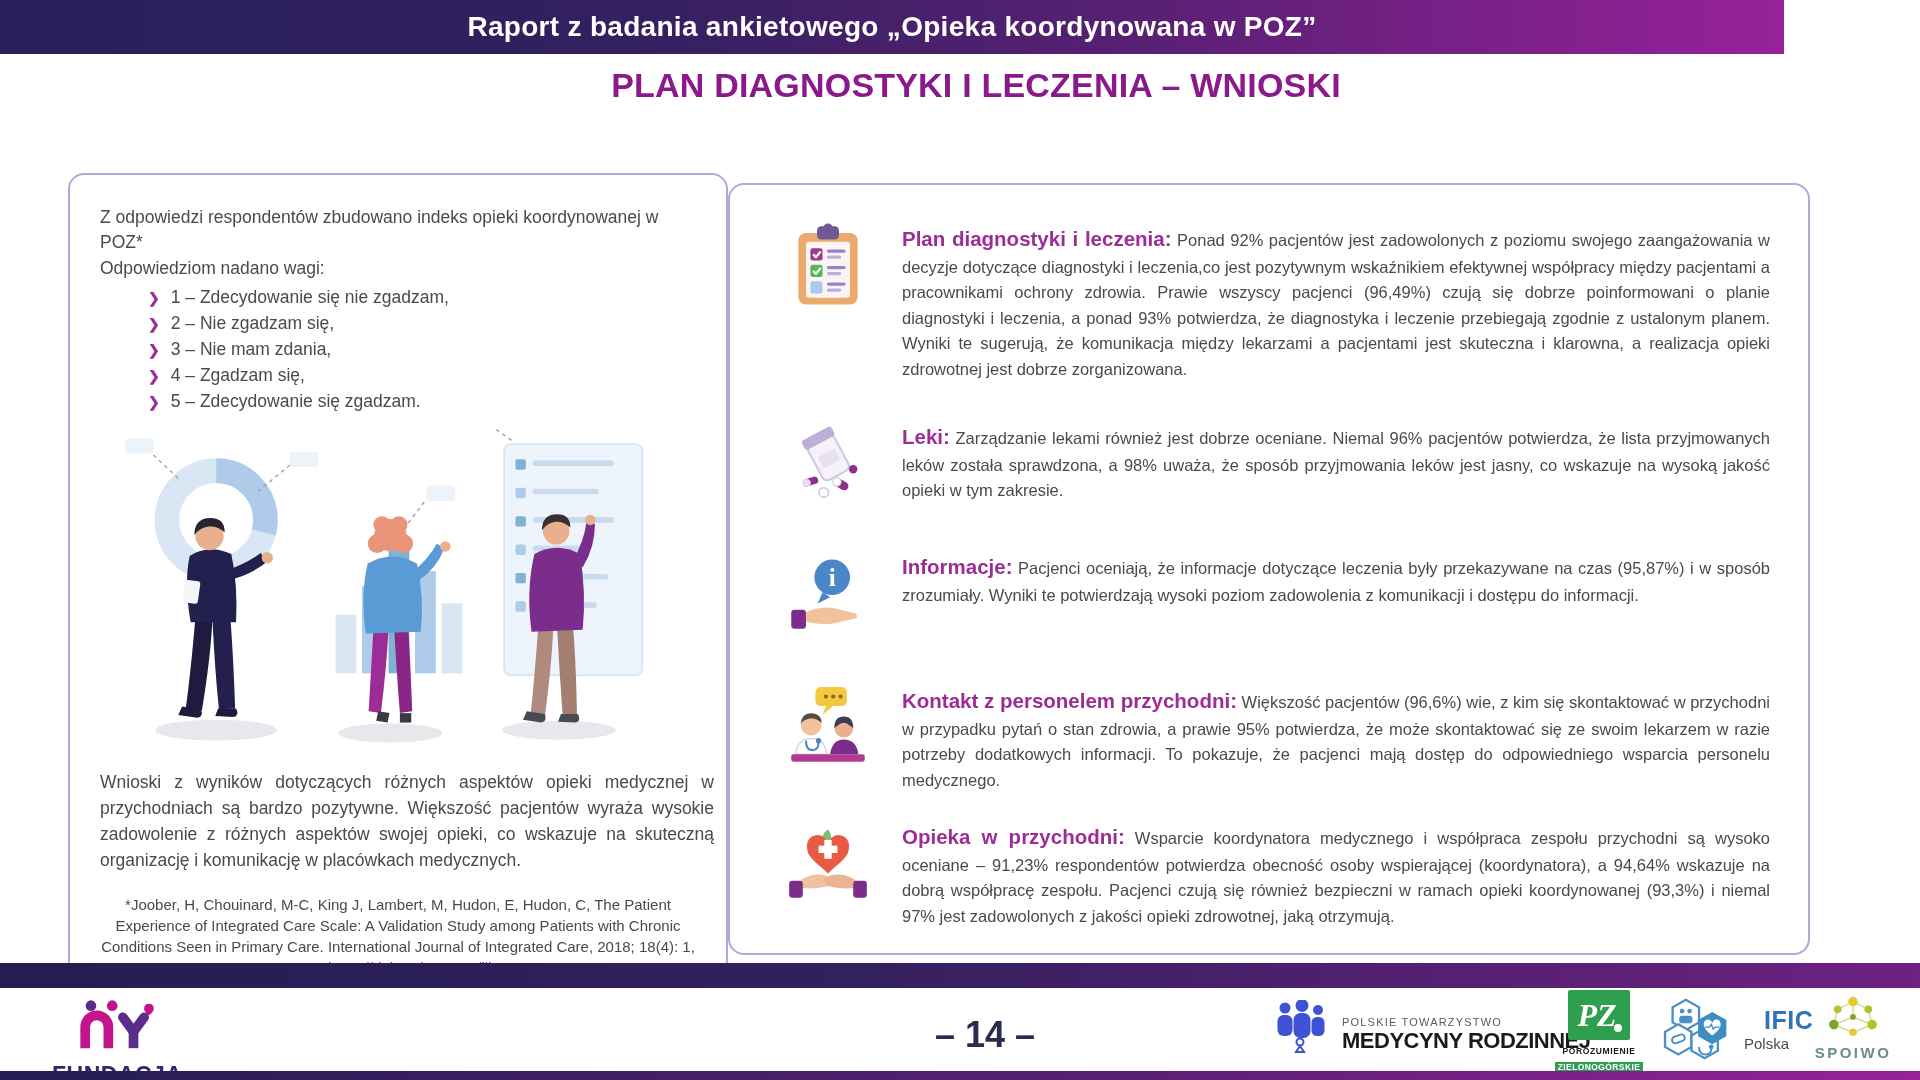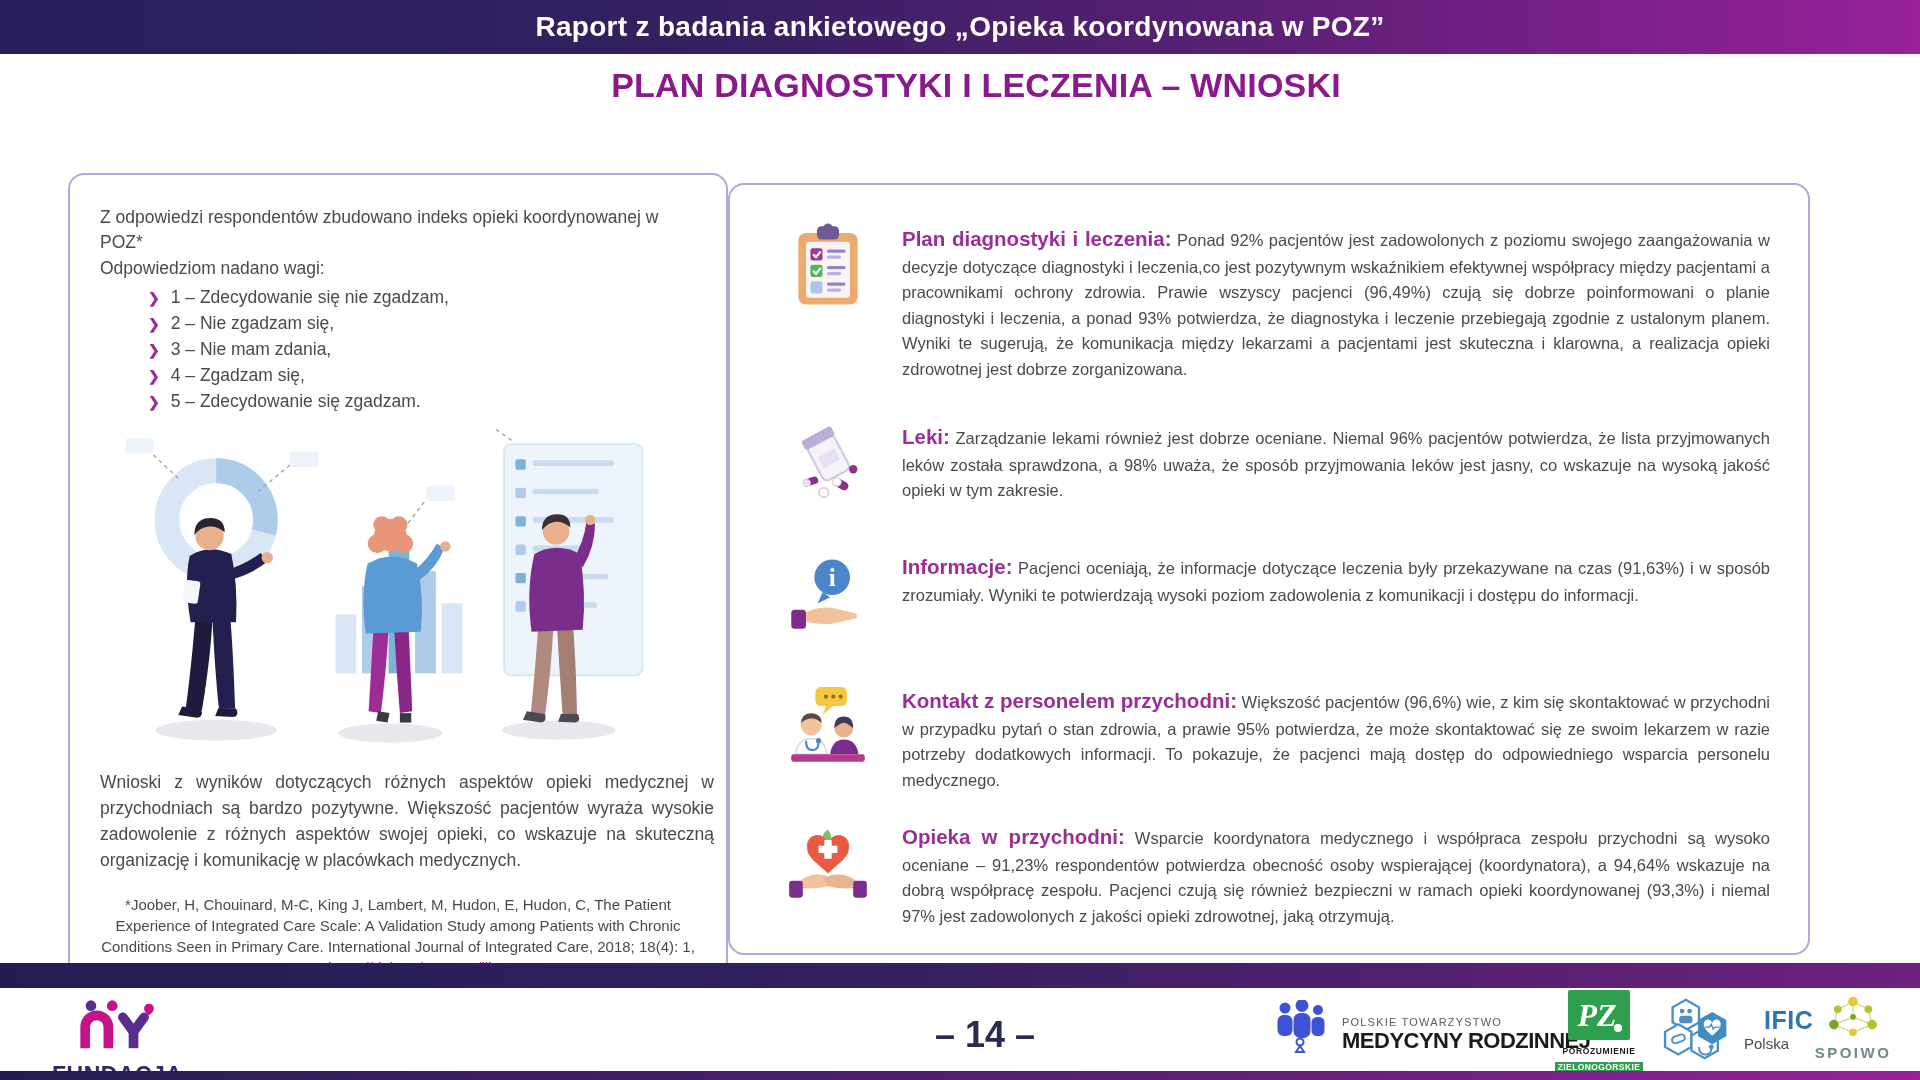--- a/index.html
+++ b/index.html
@@ -1,21 +1,21 @@
 <!DOCTYPE html>
 <html lang="pl"><head>
 <meta charset="utf-8">
 <style>
   * { margin:0; padding:0; box-sizing:border-box; }
   html,body { width:1920px; height:1080px; overflow:hidden; background:#fff;
               font-family:"Liberation Sans", sans-serif; }
   .stage { position:relative; width:1920px; height:1080px; background:#fff; }
 
   
-  .header-bar { position:absolute; top:0; left:0; width:1920px; height:54px;
+  .header-bar { position:absolute; top:0; left:0; width:1784px; height:54px;
     background:linear-gradient(90deg,#27205a 0%,#33205f 35%,#5a2074 65%,#97219a 100%);
     display:flex; align-items:center; justify-content:center; }
   .header-bar .htitle { color:#fff; font-size:28px; font-weight:700; letter-spacing:.3px; }
 
   .page-title { position:absolute; top:66px; left:16px; width:1920px; text-align:center;
     color:#8a1a8b; font-size:34px; font-weight:800; letter-spacing:.2px; }
 
   
   .panel { position:absolute; background:#fff; border:2px solid #abaad9; border-radius:16px; }
   .panel-left  { left:68px;  top:173px; width:660px;  height:824px; }
@@ -247,21 +247,21 @@
       <div class="sec-icon">
         <svg width="84" height="84" viewBox="0 0 80 80">
           <circle cx="44" cy="25" r="17" fill="#4a86c8"></circle>
           <path d="M35 39 l-5 11 12 -6 z" fill="#4a86c8"></path>
           <text x="44" y="33" font-size="24" font-weight="bold" fill="#fff" text-anchor="middle" font-family="Liberation Serif, serif">i</text>
           <path d="M16 60 q15 -9 32 -5 l17 4 q4 2 2 5 l-22 5 q-17 2 -29 -3 z" fill="#f2c29e"></path>
           <rect x="5" y="56" width="14" height="18" rx="3" fill="#7b2d8b"></rect>
         </svg>
       </div>
       <div class="sec-text">
-        <span class="sec-heading">Informacje:</span><span> Pacjenci oceniają, że informacje dotyczące leczenia były przekazywane na czas (91,63%) i w sposób zrozumiały. Wyniki te potwierdzają wysoki poziom zadowolenia z komunikacji i dostępu do informacji.</span>
+        <span class="sec-heading">Informacje:</span><span> Pacjenci oceniają, że informacje dotyczące leczenia były przekazywane na czas (95,87%) i w sposób zrozumiały. Wyniki te potwierdzają wysoki poziom zadowolenia z komunikacji i dostępu do informacji.</span>
       </div>
     </div>
 
     <div class="section s4">
       <div class="sec-icon">
         <svg width="84" height="84" viewBox="0 0 80 80">
           <rect x="28" y="2" width="30" height="18" rx="5" fill="#f5c842"></rect>
           <path d="M38 20 l-3 8 10 -8 z" fill="#f5c842"></path>
           <circle cx="38" cy="11" r="2" fill="#8a6d1f"></circle>
           <circle cx="45" cy="11" r="2" fill="#8a6d1f"></circle>

